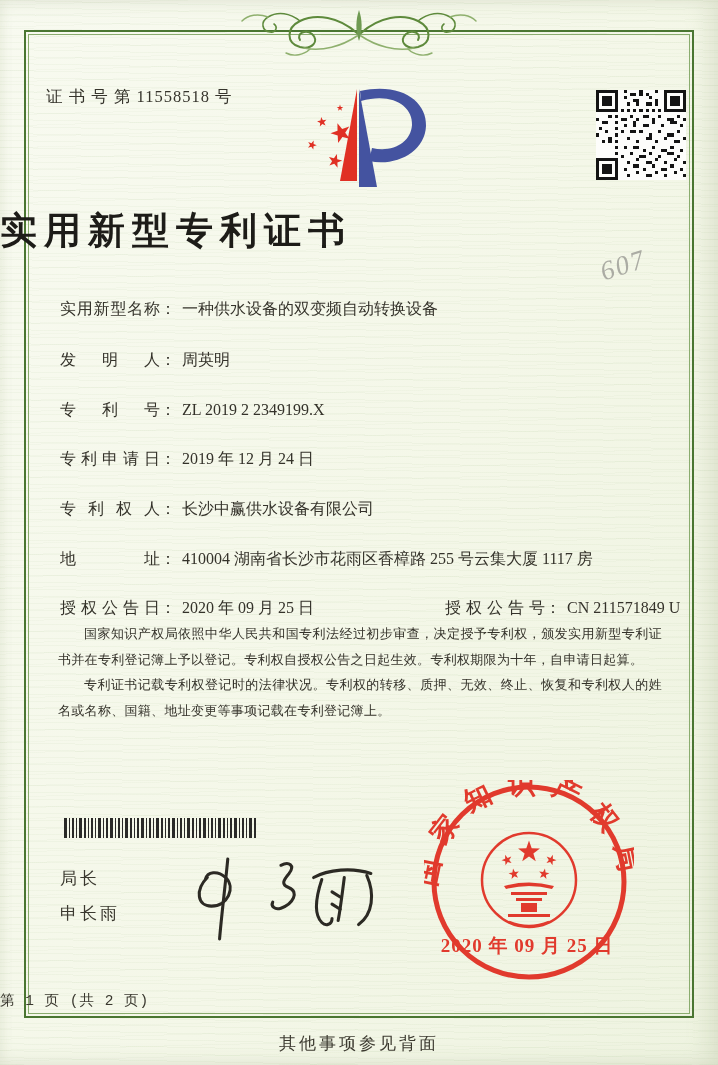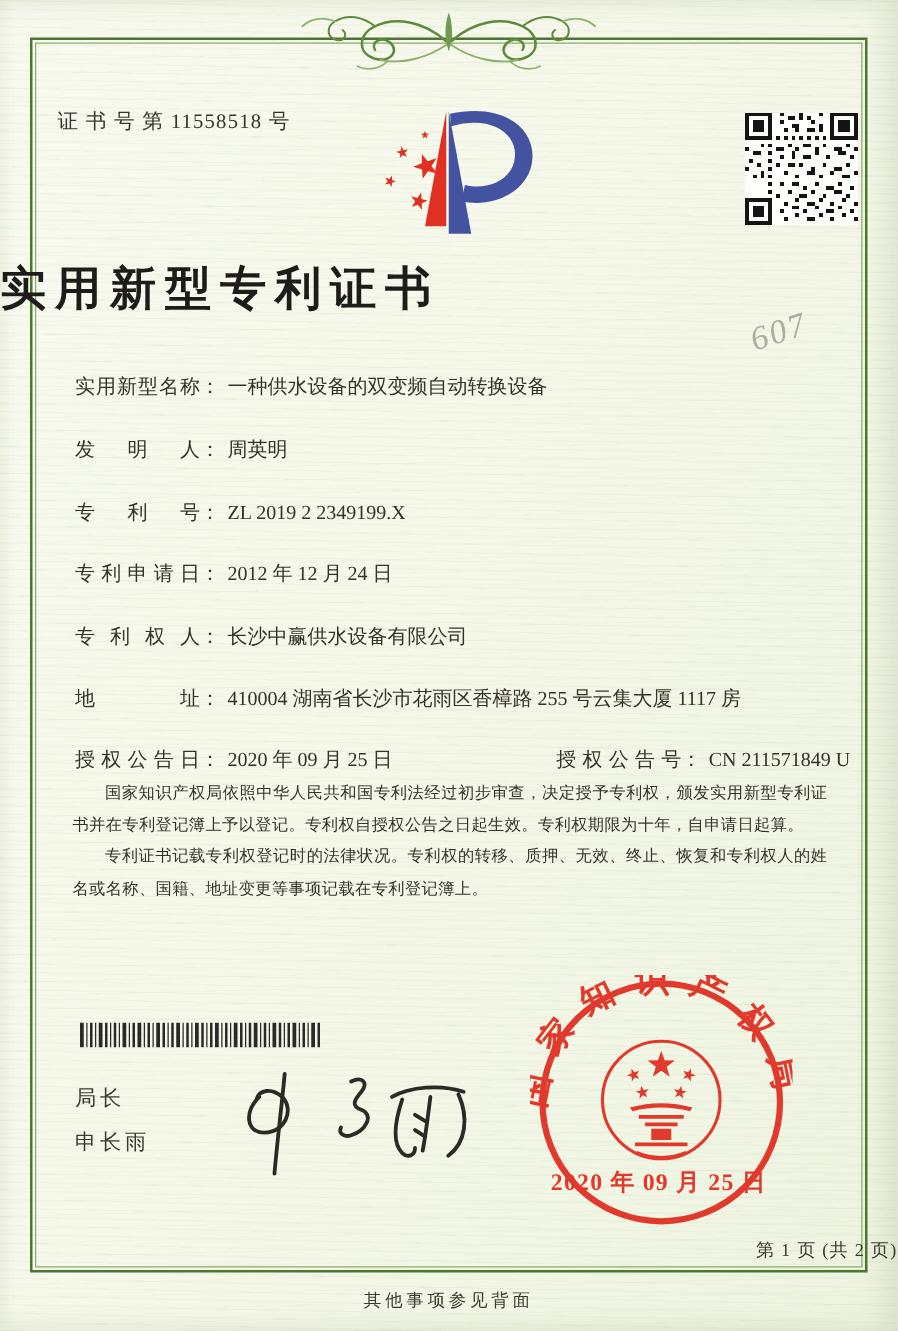--- a/index.html
+++ b/index.html
@@ -26,22 +26,22 @@
           transform:rotate(-18deg);letter-spacing:2px;opacity:.8;}
   .field{left:60px;font-size:16px;color:#34322a;white-space:nowrap;}
   .flabel{display:inline-block;width:100px;text-align:justify;text-align-last:justify;vertical-align:bottom;}
   .fval{margin-left:6px;}
   .grant2{position:absolute;left:385px;top:0;}
   .paras{left:58px;right:56px;top:621px;font-size:13px;line-height:25.5px;
          text-align:justify;color:#34322a;letter-spacing:.3px;}
   .paras p{margin:0;text-indent:2em;}
   .sig-title{left:60px;top:867px;font-size:17px;letter-spacing:3px;}
   .sig-name{left:60px;top:902px;font-size:17px;letter-spacing:3px;}
-  .footer-page{left:0;right:0;top:991px;text-align:right;font-size:14.5px;letter-spacing:1px;}
-  .back-note{left:0;right:0;top:1032px;text-align:center;font-size:14px;letter-spacing:3px;color:#3c3a30;}
+  .footer-page{left:0;right:0;top:991px;text-align:left;font-size:14.5px;letter-spacing:1px;font-family:Liberation Mono, monospace;}
+  .back-note{left:0;right:0;top:1032px;text-align:center;font-size:17px;letter-spacing:3px;color:#3c3a30;}
   .seal-wrap{left:424px;top:780px;width:210px;height:210px;opacity:.92;}
   svg{display:block;}
 </style>
 </head>
 <body>
 
 <div class="page">
 
   <div class="frame">
     <div class="frame-in"></div>
@@ -113,21 +113,21 @@
   <div class="abs field" style="top:299px;">
     <span class="flabel">实用新型名称</span><span>：</span><span class="fval">一种供水设备的双变频自动转换设备</span>
   </div>
   <div class="abs field" style="top:350px;">
     <span class="flabel">发明人</span><span>：</span><span class="fval">周英明</span>
   </div>
   <div class="abs field" style="top:400px;">
     <span class="flabel">专利号</span><span>：</span><span class="fval">ZL 2019 2 2349199.X</span>
   </div>
   <div class="abs field" style="top:449px;">
-    <span class="flabel">专利申请日</span><span>：</span><span class="fval">2012 年 12 月 24 日</span>
+    <span class="flabel">专利申请日</span><span>：</span><span class="fval">2019 年 12 月 24 日</span>
   </div>
   <div class="abs field" style="top:499px;">
     <span class="flabel">专利权人</span><span>：</span><span class="fval">长沙中赢供水设备有限公司</span>
   </div>
   <div class="abs field" style="top:549px;">
     <span class="flabel">地址</span><span>：</span><span class="fval">410004 湖南省长沙市花雨区香樟路 255 号云集大厦 1117 房</span>
   </div>
   <div class="abs field" style="top:598px;">
     <span class="flabel">授权公告日</span><span>：</span><span class="fval">2020 年 09 月 25 日</span>
     <span class="grant2">

